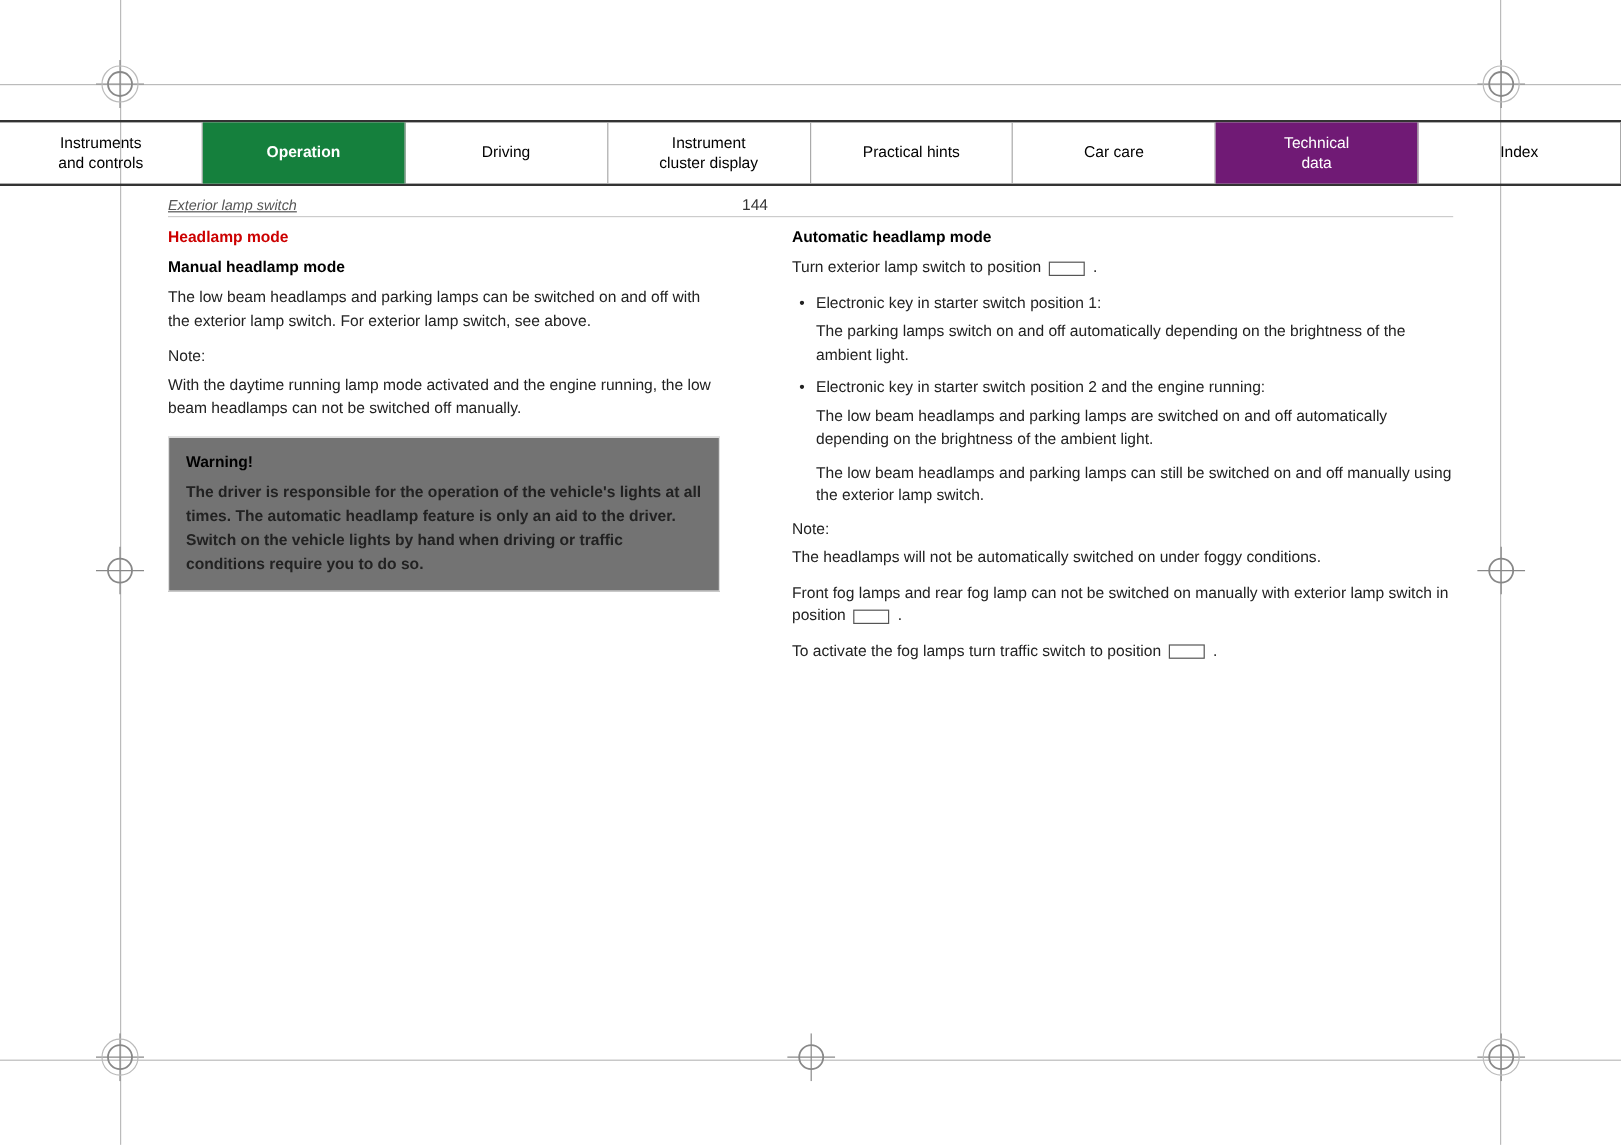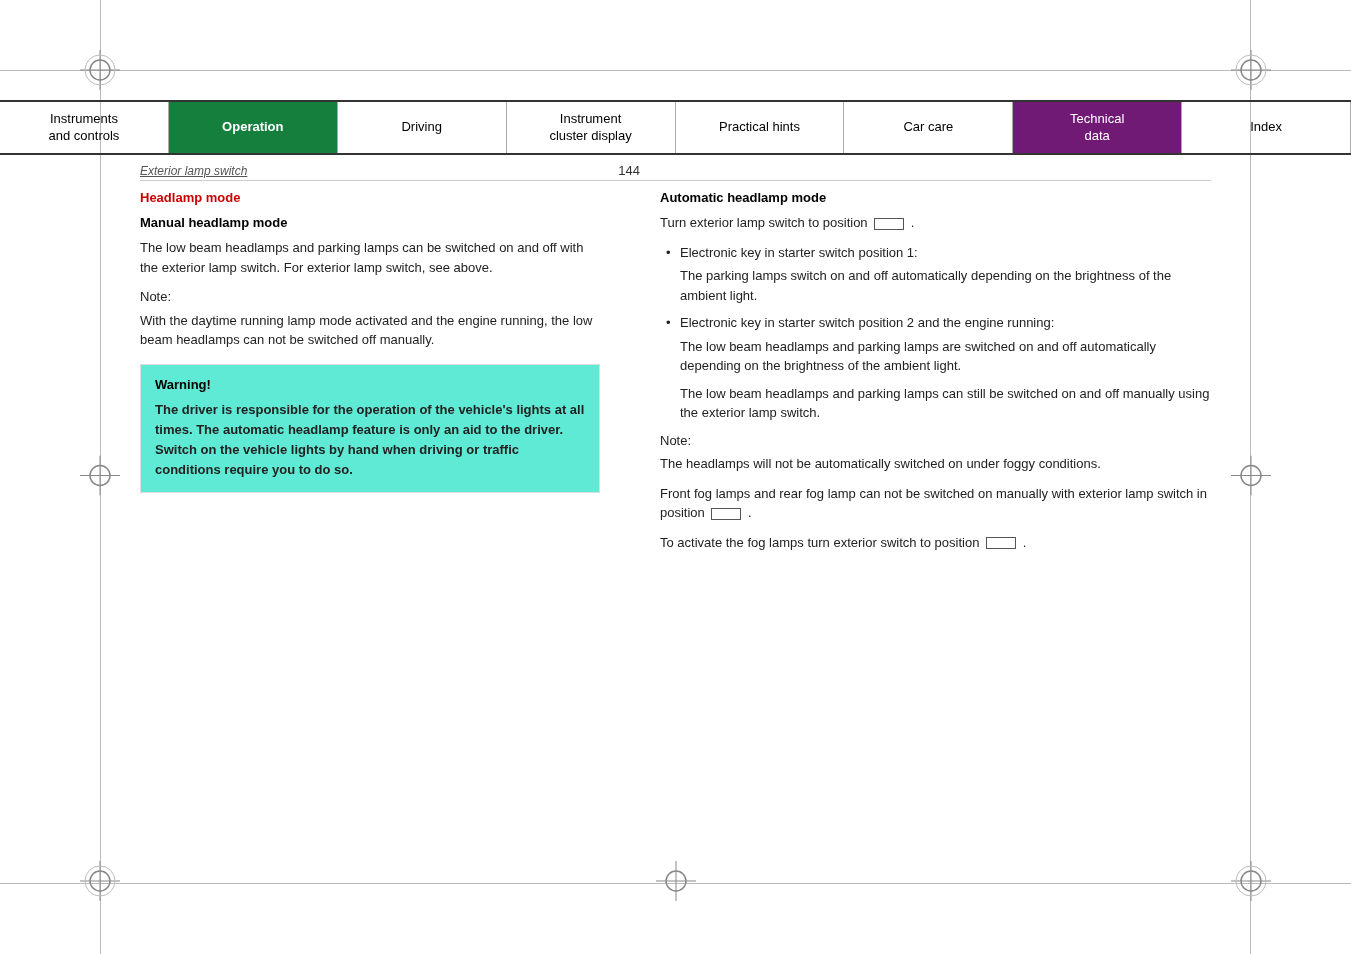--- a/index.html
+++ b/index.html
@@ -119,21 +119,21 @@
 
     .note-text {
       font-size: 13px;
       color: #222;
       line-height: 1.5;
       margin-bottom: 4px;
     }
 
     .warning-box {
       border: 1px solid #ddd;
-      background: #5eead4;
+      background: #737373;
       padding: 12px 14px;
       margin-top: 14px;
     }
 
     .warning-title {
       font-size: 13px;
       font-weight: bold;
       margin-bottom: 8px;
     }
 
@@ -344,19 +344,19 @@
     </div>
 
     <p class="note-text">Note:</p>
     <p class="body-text">The headlamps will not be automatically switched on under foggy conditions.</p>
     <p class="body-text">
       <span>Front fog lamps and rear fog lamp can not be switched on manually with exterior lamp switch in position</span>
       <span style="display:inline-block;width:30px;height:12px;border:1px solid #555;vertical-align:middle;margin:0 3px;"></span>
       <span>.</span>
     </p>
     <p class="body-text">
-      <span>To activate the fog lamps turn exterior switch to position</span>
+      <span>To activate the fog lamps turn traffic switch to position</span>
       <span style="display:inline-block;width:30px;height:12px;border:1px solid #555;vertical-align:middle;margin:0 3px;"></span>
       <span>.</span>
     </p>
   </div>
 
 </div>
 
 </body></html>

